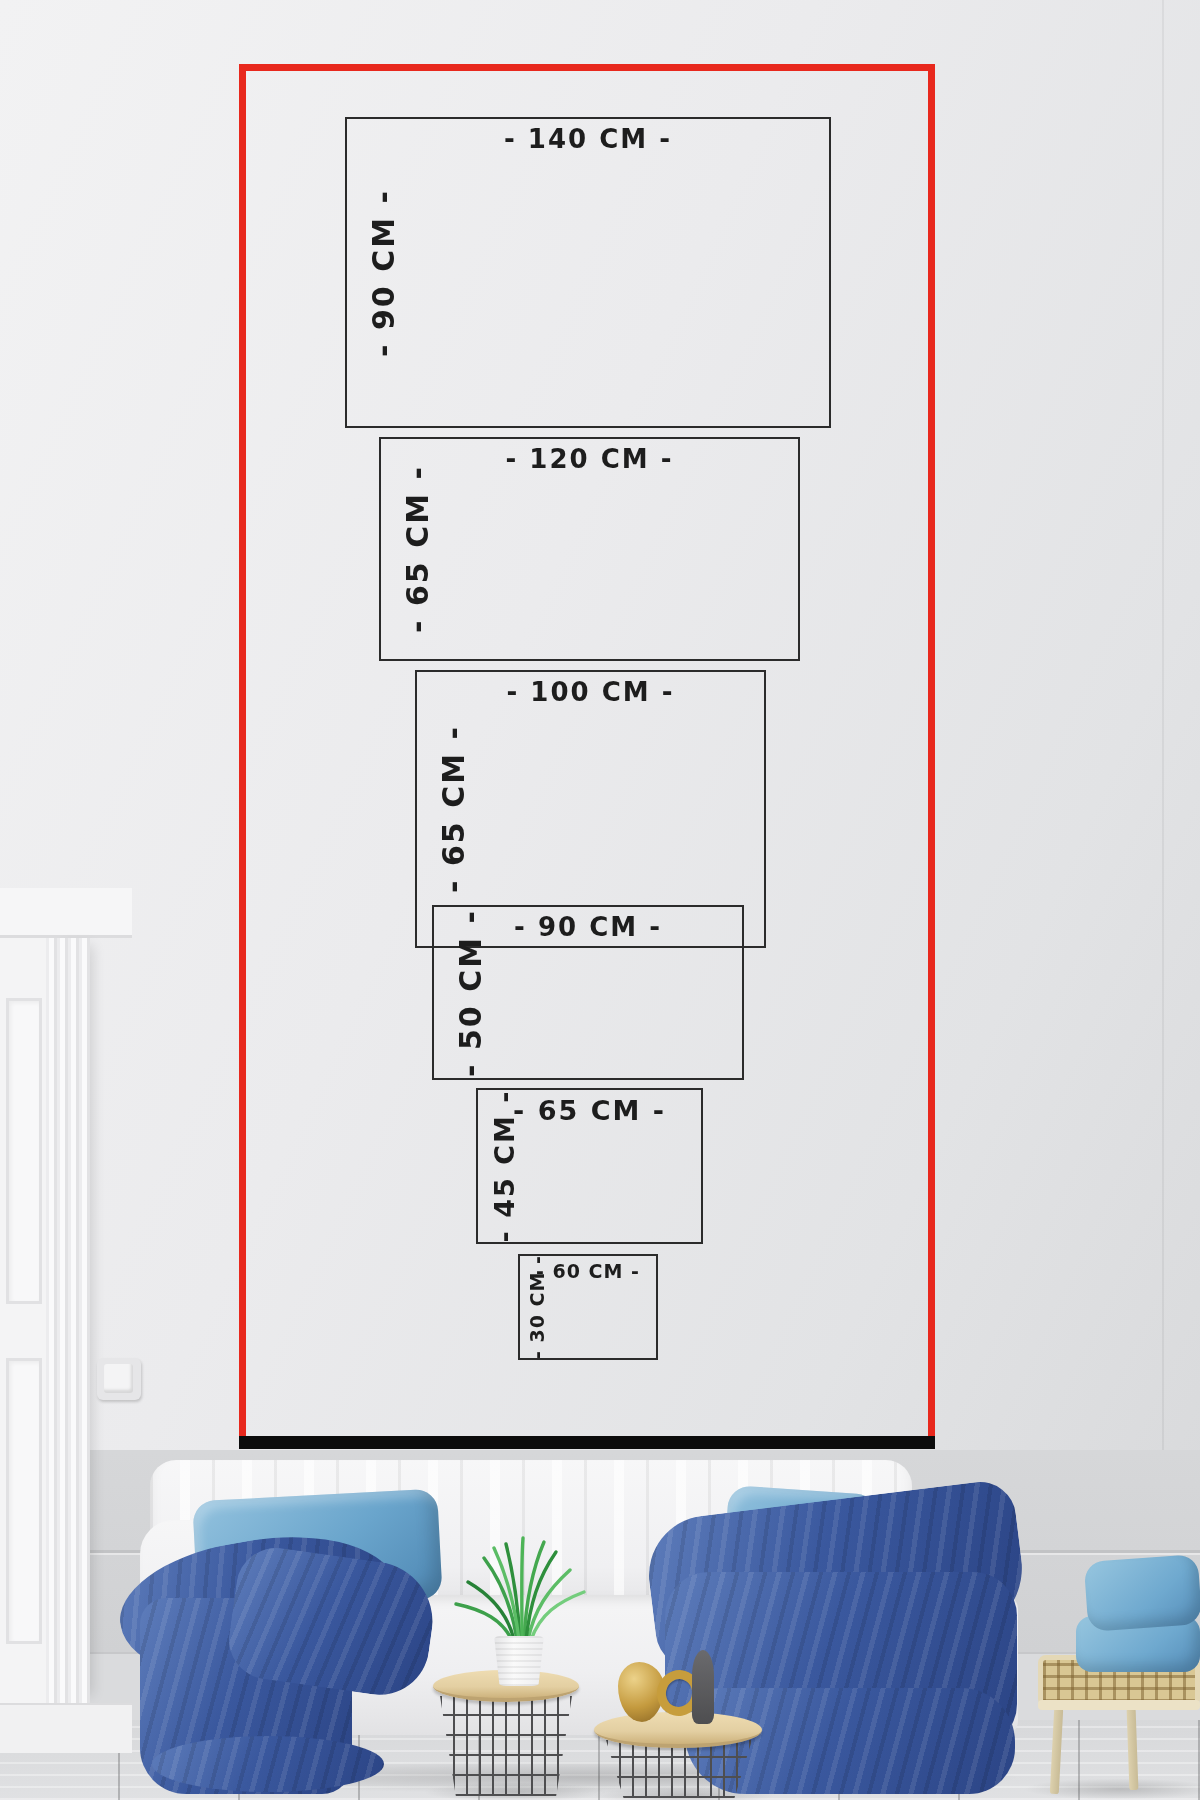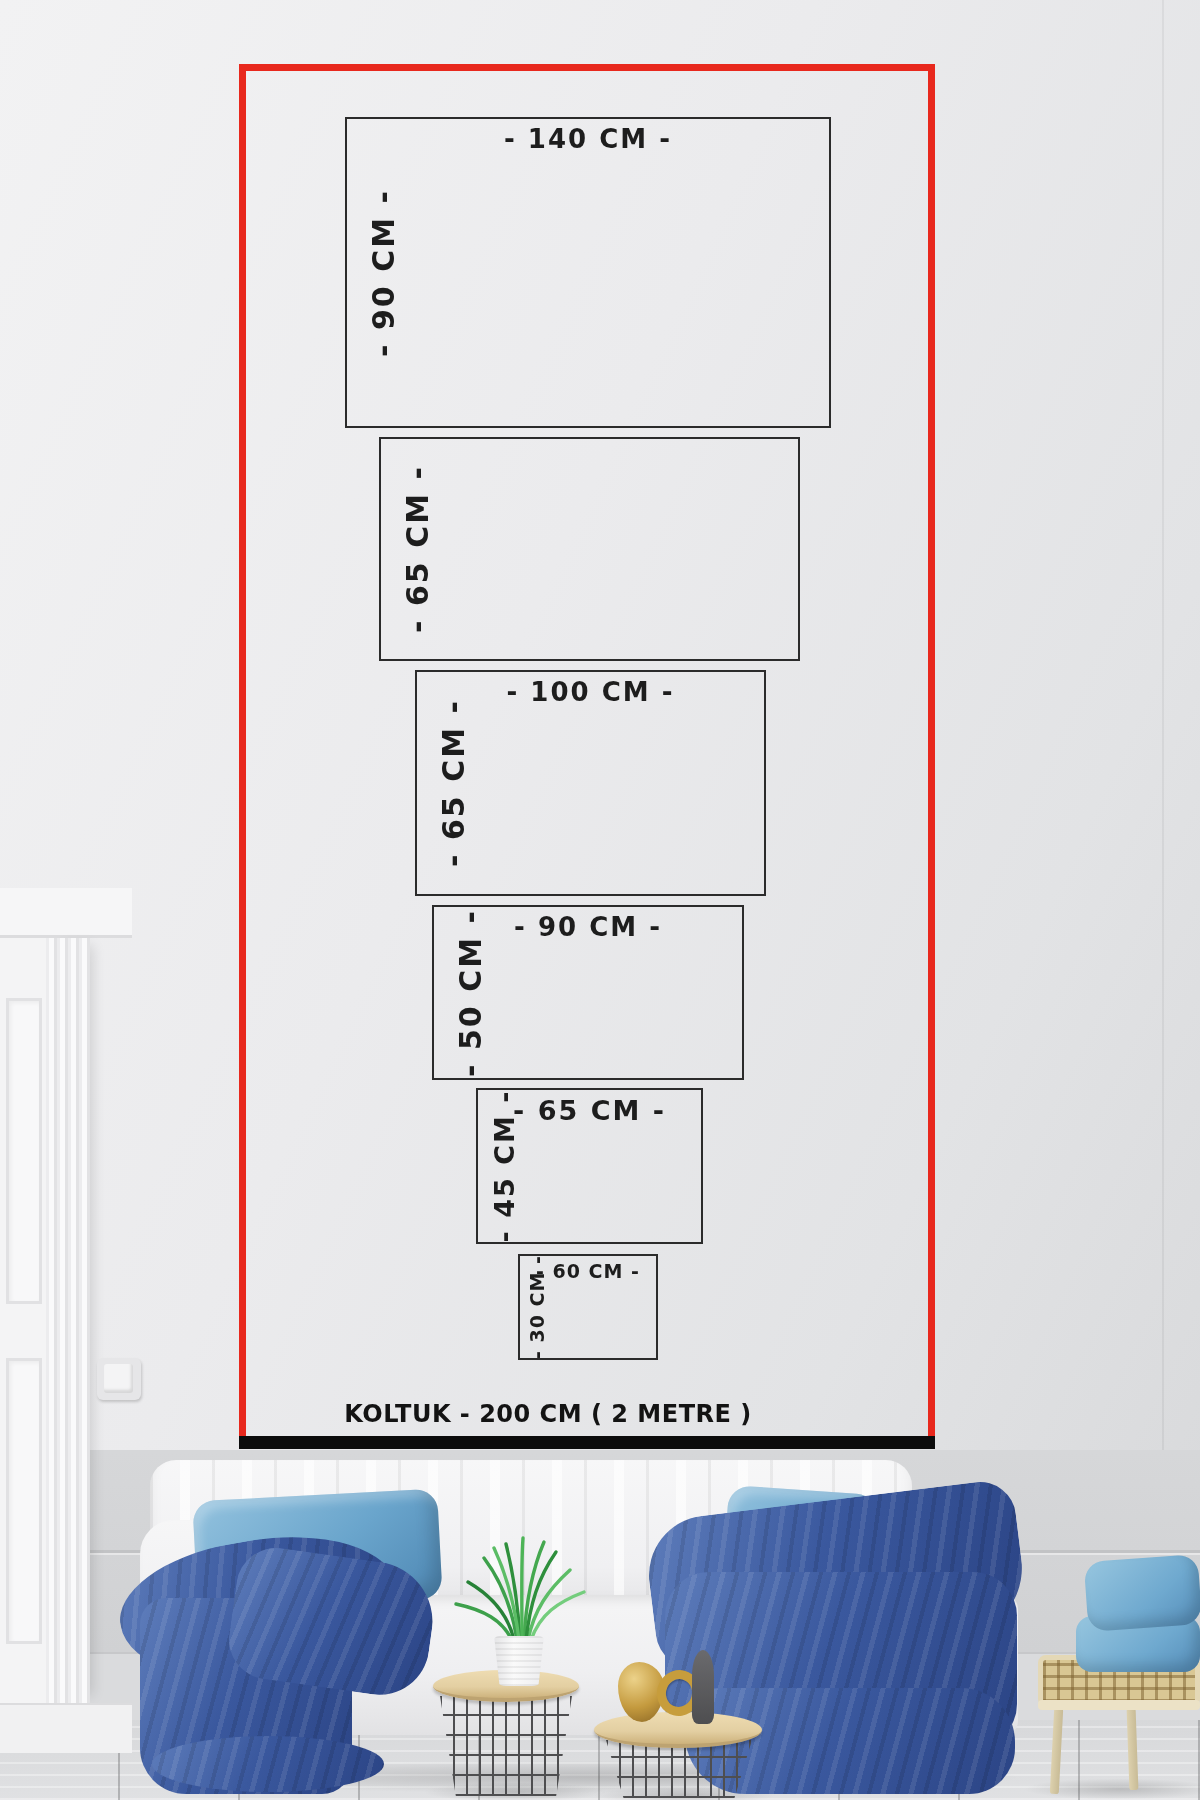--- a/index.html
+++ b/index.html
@@ -11,21 +11,21 @@
   .abs{position:absolute;box-sizing:border-box;}
 
   
   .red-frame{left:239px;top:64px;width:696px;height:1372px;border:7px solid #e8281d;border-bottom:none;z-index:30;}
   .sofa-bar{left:239px;top:1436px;width:696px;height:13px;background:#0c0c0c;z-index:31;}
   .sofa-label{left:268px;top:1400px;width:560px;text-align:center;font-size:24px;font-weight:bold;
     letter-spacing:.5px;color:#131313;z-index:32;}
   .size-box{border:2px solid #2b2b2b;color:#1d1d1d;font-weight:bold;z-index:31;}
   .b1{left:345px;top:117px;width:486px;height:311px;}
   .b2{left:379px;top:437px;width:421px;height:224px;}
-  .b3{left:415px;top:670px;width:351px;height:226px;}
+  .b3{left:415px;top:670px;width:351px;height:278px;}
   .b4{left:432px;top:905px;width:312px;height:175px;}
   .b5{left:476px;top:1088px;width:227px;height:156px;}
   .b6{left:518px;top:1254px;width:140px;height:106px;}
   .w-label{position:absolute;left:0;right:0;top:5px;text-align:center;font-size:26px;letter-spacing:2px;white-space:nowrap;}
   .h-label{position:absolute;top:50%;left:36px;transform:translate(-50%,-50%) rotate(-90deg);
     font-size:30px;letter-spacing:2px;white-space:nowrap;}
   .b5 .w-label{font-size:27px;}
   .b5 .h-label{font-size:27px;left:26px;}
   .b6 .w-label{font-size:19px;letter-spacing:1px;top:4px;}
   .b6 .h-label{font-size:19px;letter-spacing:1px;left:17px;}
@@ -207,35 +207,35 @@
   <div class="abs gold-ring"></div>
   <div class="abs figurine"></div>
 
   <div class="abs red-frame"></div>
 
   <div class="abs size-box b1">
     <span class="w-label">- 140 CM -</span>
     <span class="h-label">- 90 CM -</span>
   </div>
   <div class="abs size-box b2">
+    <span class="w-label">- 120 CM -</span>
     <span class="h-label">- 65 CM -</span>
   </div>
   <div class="abs size-box b3">
     <span class="w-label">- 100 CM -</span>
     <span class="h-label">- 65 CM -</span>
   </div>
   <div class="abs size-box b4">
     <span class="w-label">- 90 CM -</span>
     <span class="h-label">- 50 CM -</span>
   </div>
   <div class="abs size-box b5">
     <span class="w-label">- 65 CM -</span>
     <span class="h-label">- 45 CM -</span>
   </div>
   <div class="abs size-box b6">
     <span class="w-label">- 60 CM -</span>
     <span class="h-label">- 30 CM -</span>
   </div>
 
-  <div class="abs sofa-label">KOLTUK - 200 CM ( 2 METRE )</div>
   <div class="abs sofa-bar"></div>
 
 </div>
 
 </body></html>

